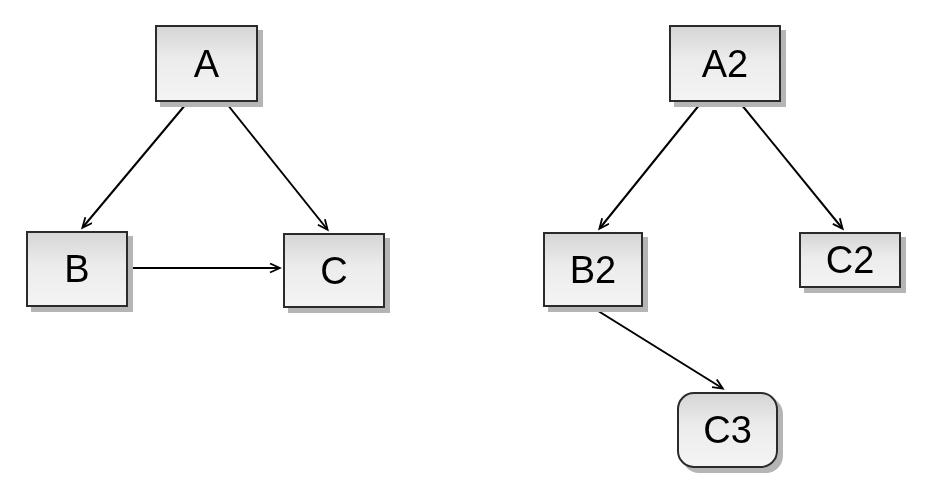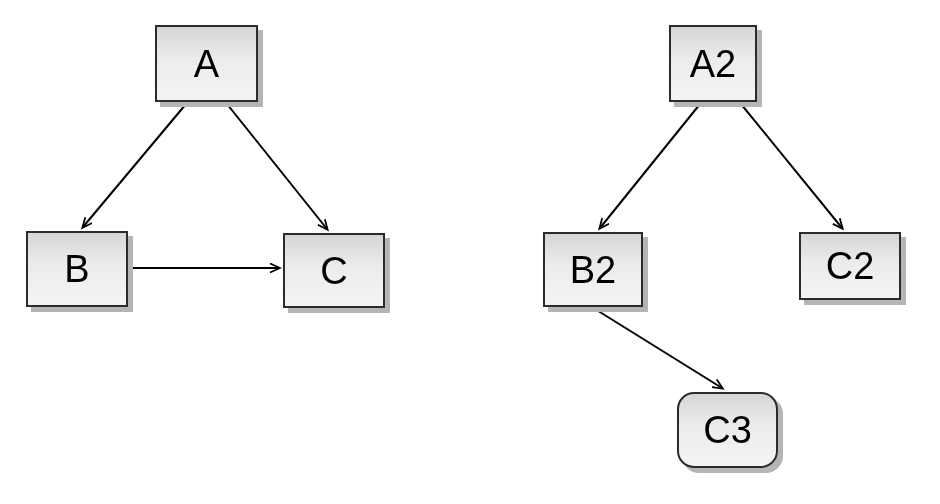--- a/index.html
+++ b/index.html
@@ -36,23 +36,23 @@
   .node-label {
     color: #000000;
     font-size: 38px;
     line-height: 1;
     letter-spacing: 0px;
   }
   
   .node-a  { left: 155px; top: 25px;  width: 103px; height: 77px; }
   .node-b  { left: 26px;  top: 231px; width: 102px; height: 76px; }
   .node-c  { left: 283px; top: 233px; width: 102px; height: 75px; }
-  .node-a2 { left: 669px; top: 25px;  width: 88px; height: 77px; }
+  .node-a2 { left: 669px; top: 25px;  width: 112px; height: 77px; }
   .node-b2 { left: 543px; top: 232px; width: 100px; height: 75px; }
-  .node-c2 { left: 799px; top: 232px; width: 102px; height: 68px; text-align: center; }
+  .node-c2 { left: 799px; top: 232px; width: 102px; height: 56px; text-align: center; }
   .node-c3 { left: 677px; top: 392px; width: 101px; height: 76px; border-radius: 17px; }
   .edge {
     stroke: #000000;
     stroke-width: 2;
     fill: none;
   }
 </style>
 </head>
 <body>
 

